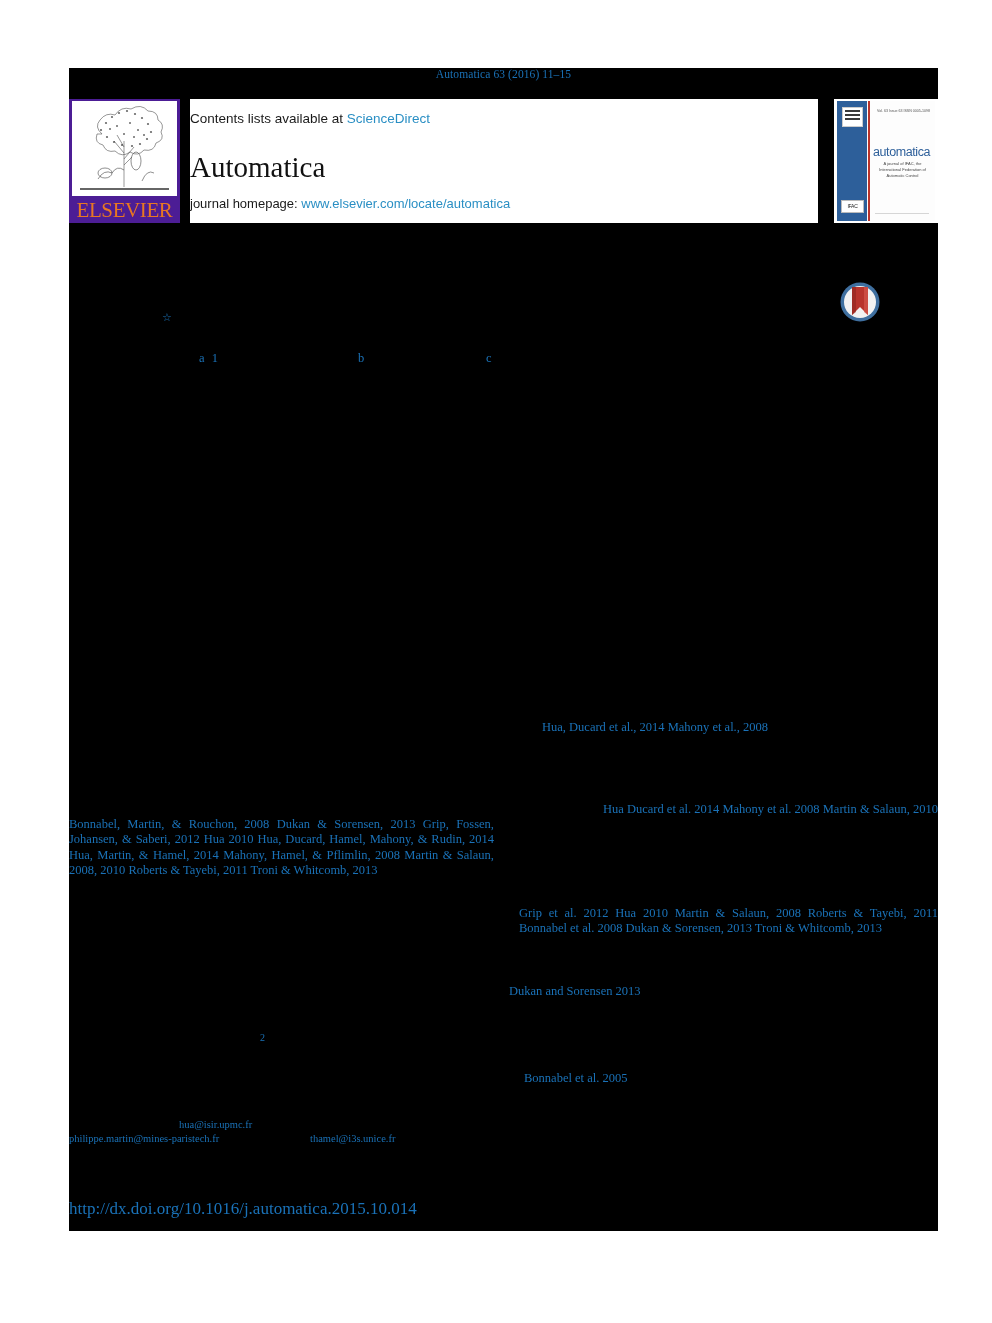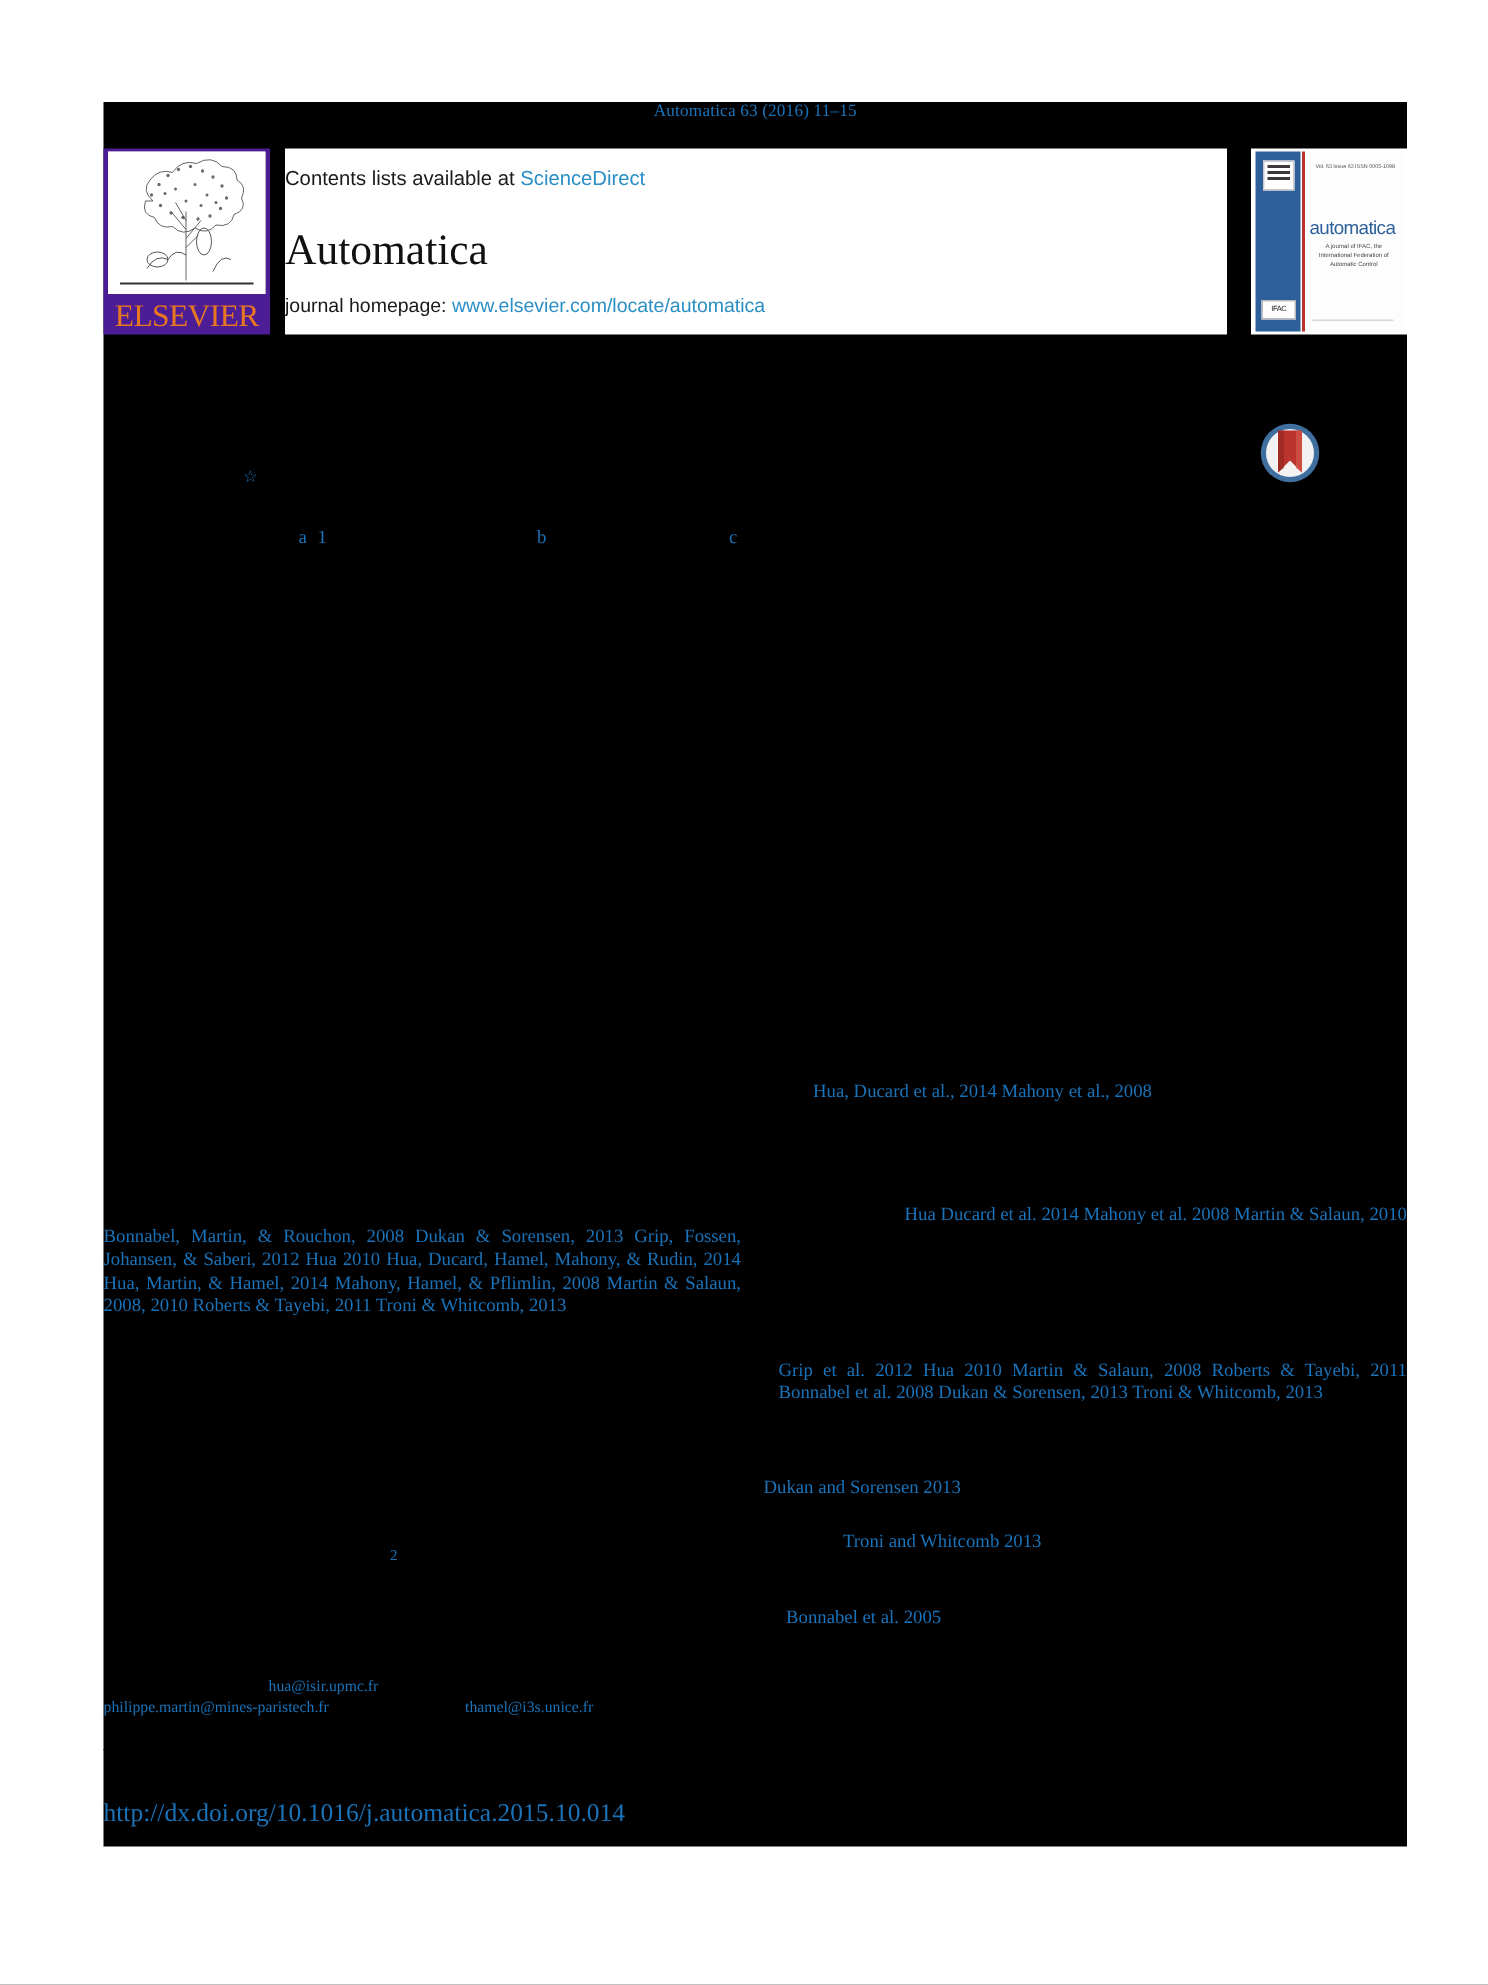--- a/index.html
+++ b/index.html
@@ -357,21 +357,20 @@
   <div class="blue" id="mark-a1">a 1</div>
   <div class="blue" id="mark-b">b</div>
   <div class="blue" id="mark-c">c</div>
 
   <div class="blue-para noj" id="cite-right-1">Hua, Ducard et al., 2014          Mahony et al., 2008</div>
   <div class="blue-para noj" id="cite-right-2" style="text-align:right;">Hua  Ducard et al.  2014
 Mahony  et  al.   2008   Martin  &amp;  Salaun,  2010</div>
   <div class="blue-para" id="cite-right-4">Grip et al.  2012  Hua  2010  Martin &amp; Salaun, 2008  Roberts &amp; Tayebi, 2011                                Bonnabel et al.  2008  Dukan &amp; Sorensen, 2013   Troni &amp; Whitcomb, 2013</div>
   <div class="blue-para noj" id="cite-right-5" style="">Dukan and Sorensen
 2013</div>
-  <div class="blue-para noj" id="cite-right-6">Troni and Whitcomb  2013</div>
   <div class="blue-para noj" id="cite-right-7">Bonnabel et al.   2005</div>
 
   <div class="blue-para" id="cite-left-1">Bonnabel, Martin, &amp; Rouchon, 2008  Dukan &amp; Sorensen, 2013  Grip, Fossen, Johansen, &amp; Saberi, 2012  Hua  2010  Hua, Ducard, Hamel, Mahony, &amp; Rudin, 2014  Hua, Martin, &amp; Hamel, 2014  Mahony, Hamel, &amp; Pflimlin, 2008  Martin &amp; Salaun, 2008, 2010   Roberts &amp; Tayebi, 2011   Troni &amp; Whitcomb, 2013</div>
   <div class="blue" id="footnote-sup-2">2</div>
 
   <div id="footer-rule"></div>
   <div class="blue" id="emails-1">hua@isir.upmc.fr</div>
   <div class="blue" id="emails-2">philippe.martin@mines-paristech.fr</div>
   <div class="blue" id="emails-3">thamel@i3s.unice.fr</div>
   <div class="blue" id="doi-line">http://dx.doi.org/10.1016/j.automatica.2015.10.014</div>

